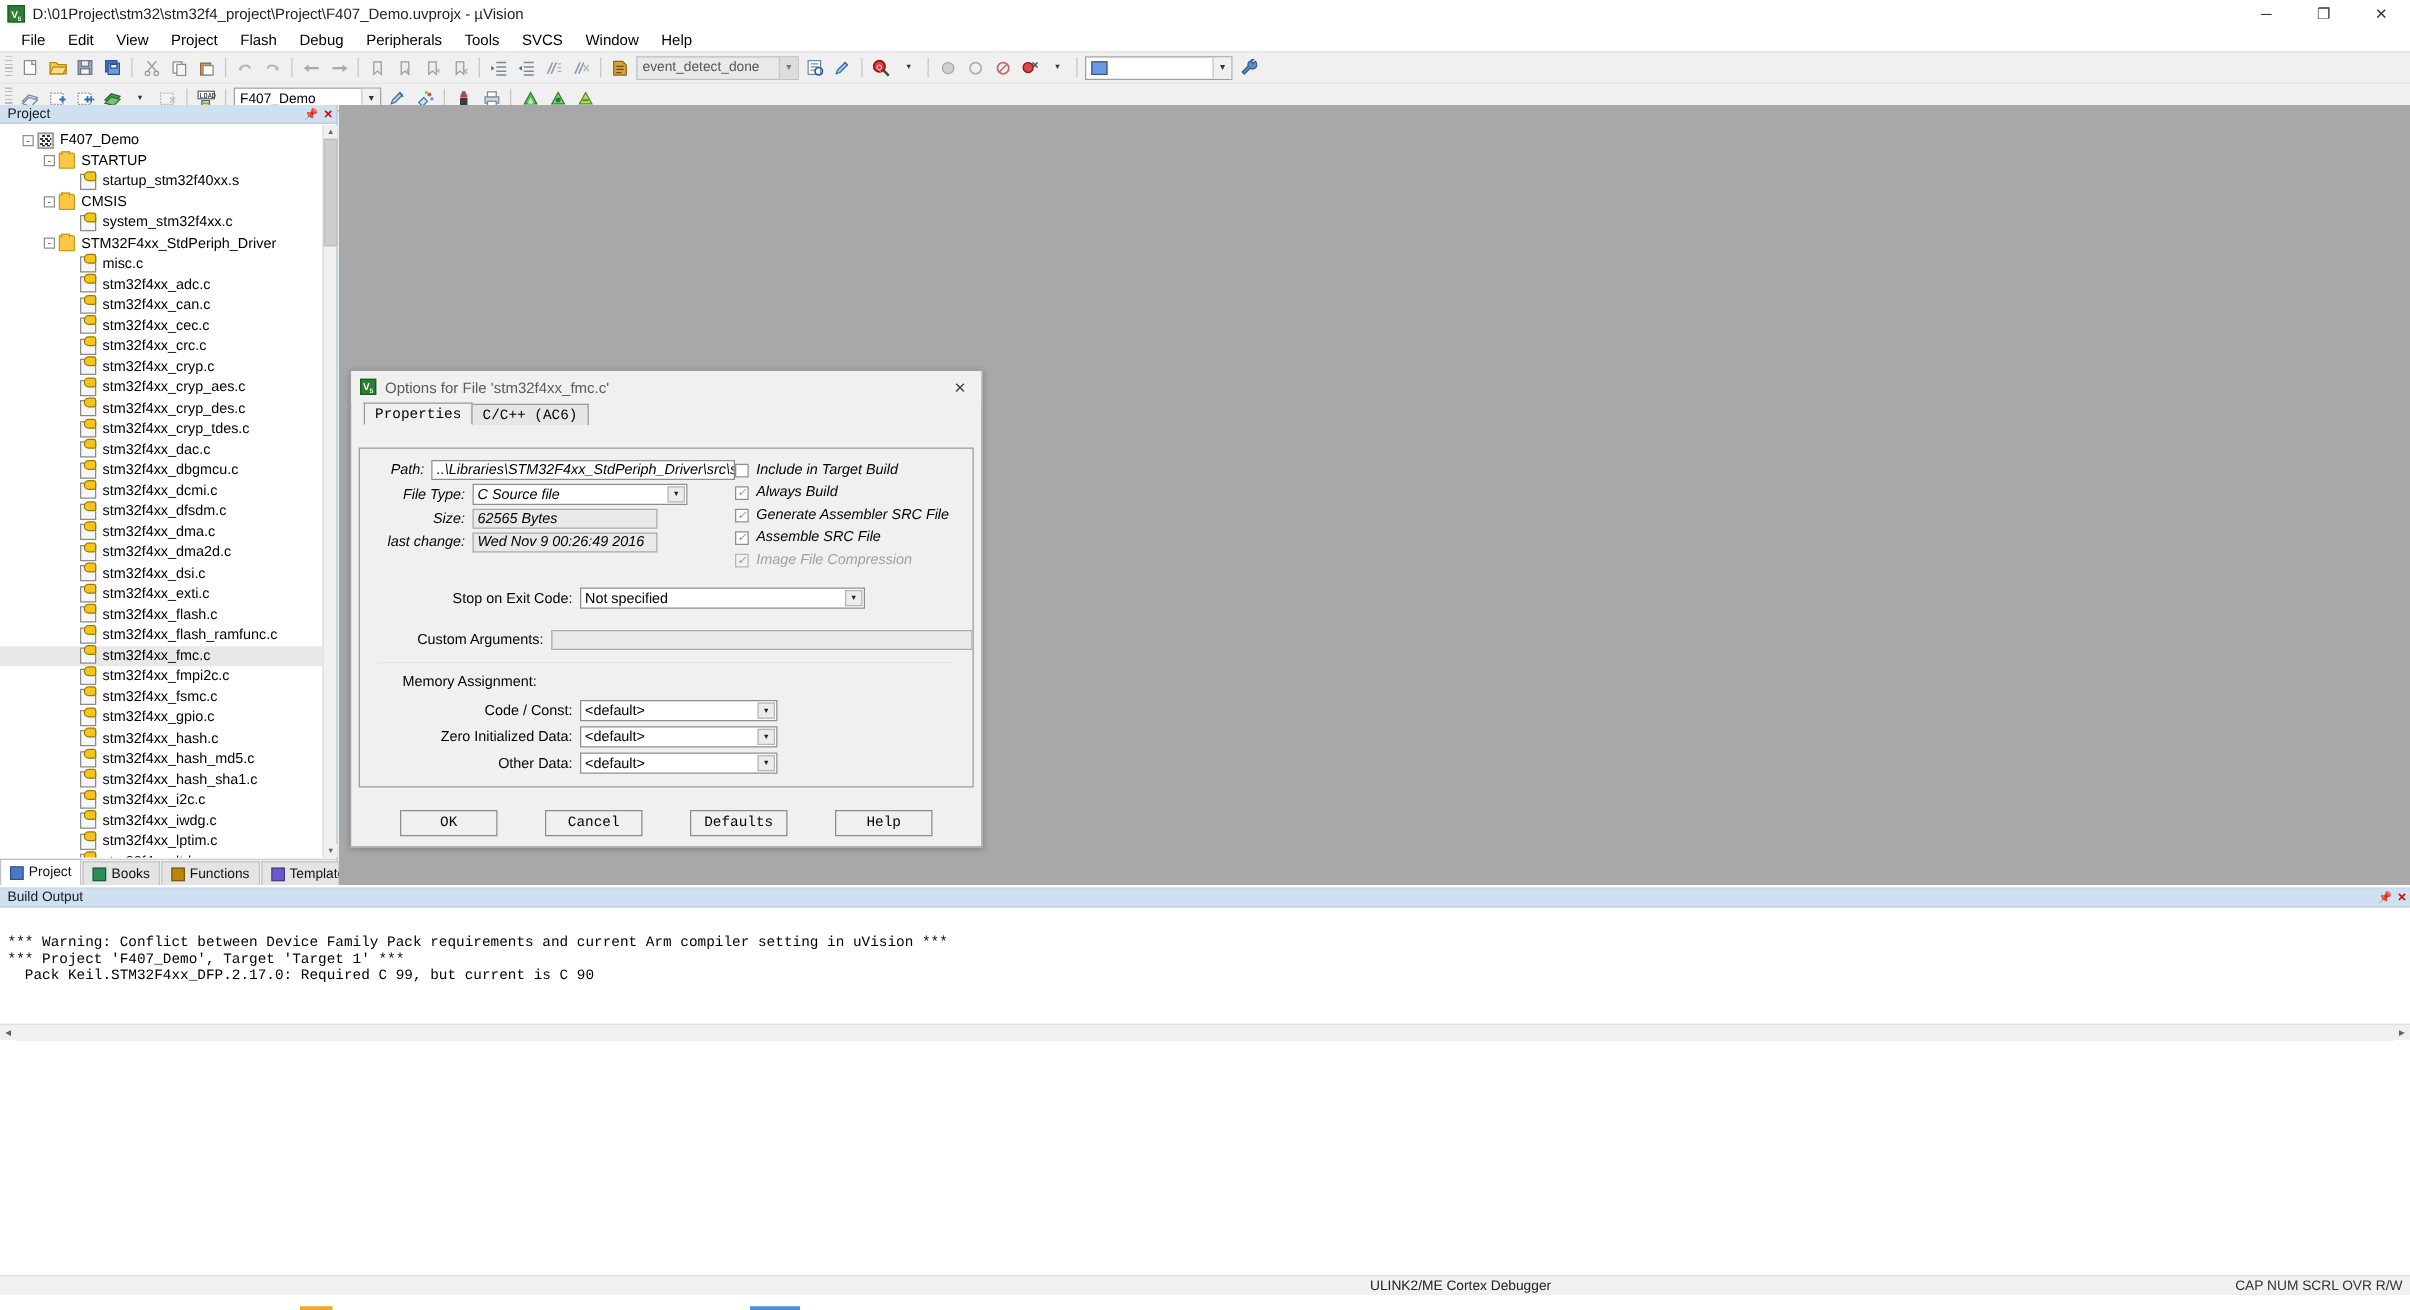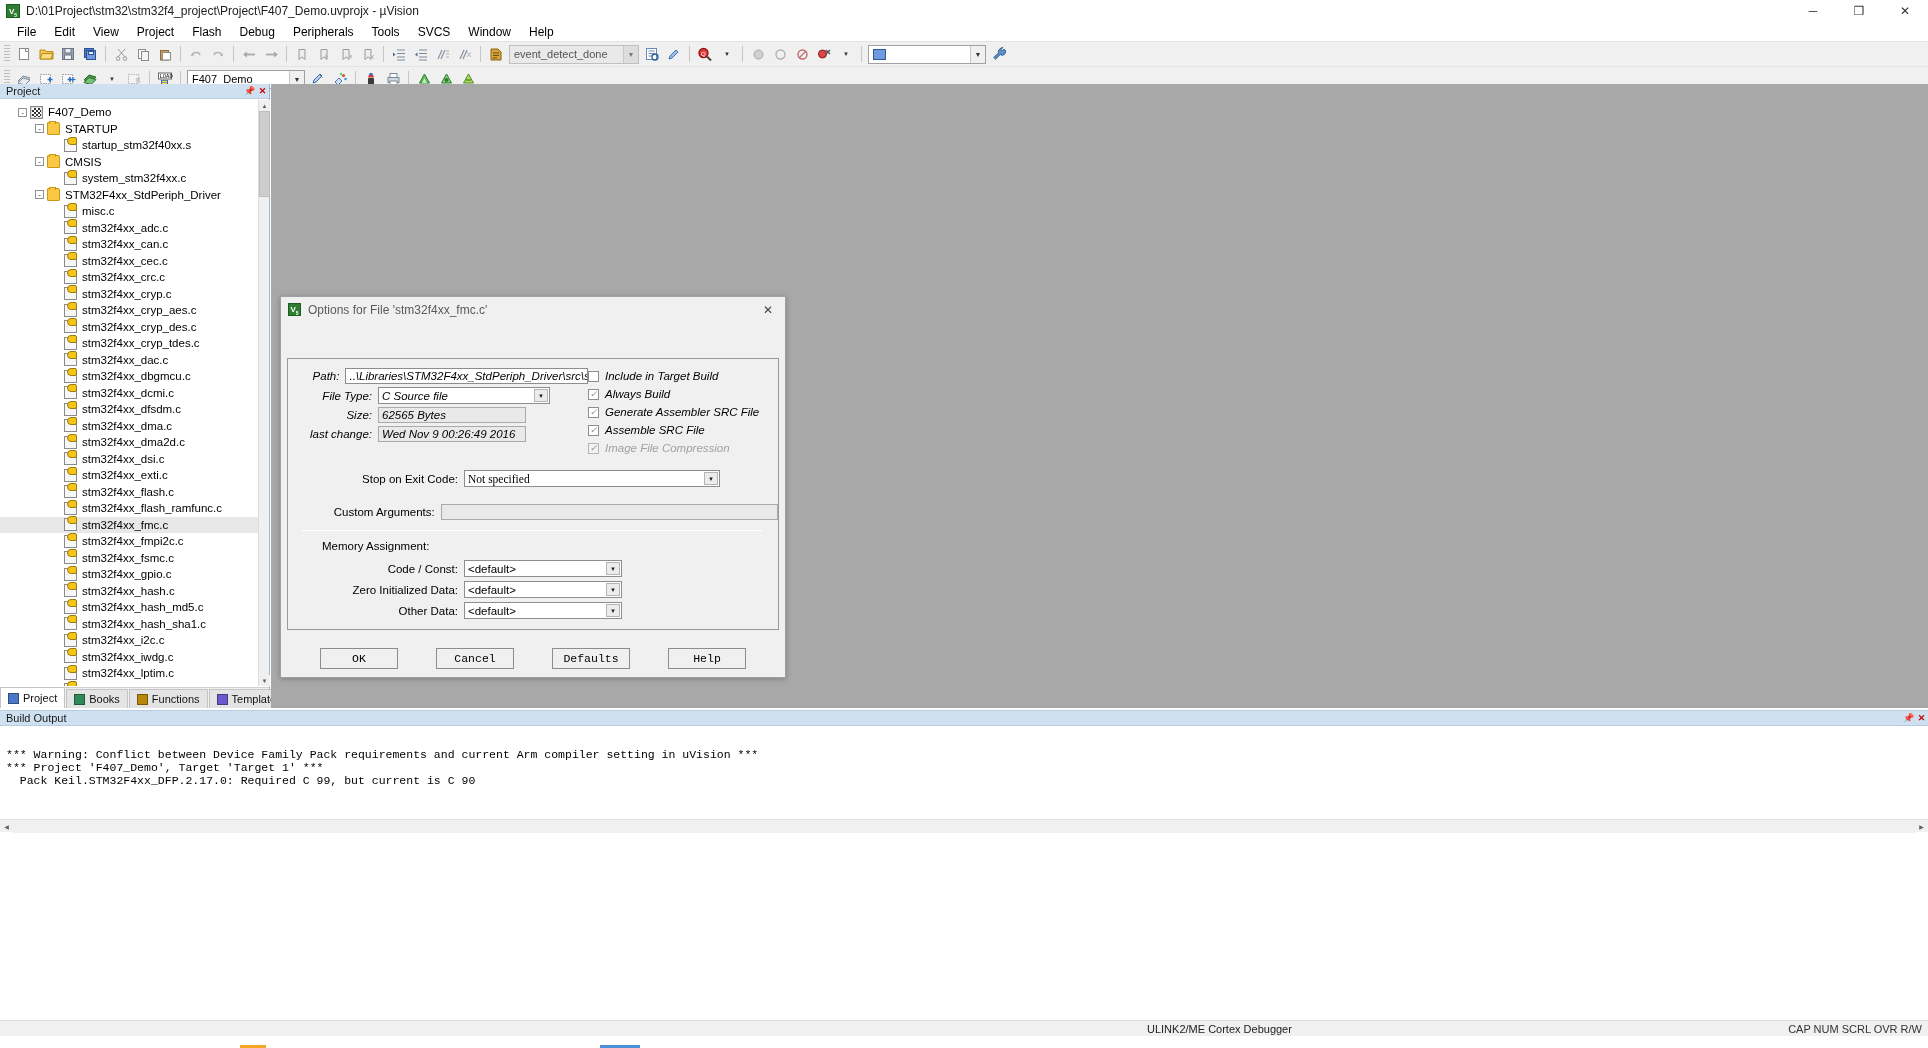--- a/index.html
+++ b/index.html
@@ -163,21 +163,21 @@
   .hs-arrow { width:13px; height:13px; display:flex; align-items:center;
     justify-content:center; font-size:6px; color:#606060; }
   .hs-track { flex:1; height:13px; background:#f0f0f0; }
 
   
   .statusbar {
     position:absolute; left:0; bottom:12px; right:0; height:16px; background:#f0f0f0;
     border-top:1px solid #dcdcdc; display:flex; align-items:center; font-size:11px;
     color:#222;
   }
-  .sb-debugger { position:absolute; left:1147px; }
+  .sb-debugger { position:absolute; left:1096px; }
   .sb-right { position:absolute; right:6px; display:flex; gap:10px; align-items:center; }
   .sb-caps { color:#333; }
 
   .taskbar-strip {
     position:absolute; left:0; bottom:0; right:0; height:12px; background:#ffffff;
   }
   .tb-accent { position:absolute; bottom:0; height:3px; background:#f5a623; }
 
   
   .dlg {
@@ -837,20 +837,24 @@
 
   <div class="editor-area"></div>
 
   <div class="dlg">
     <div class="dlg-title">
       <div class="dlg-icon">V<sub style="font-size:5px">5</sub></div>
       <div class="dlg-title-text">Options for File 'stm32f4xx_fmc.c'</div>
       <div class="dlg-close">✕</div>
     </div>
 
+    <div class="tabstrip">
+      <div class="dtab active">Properties</div>
+      <div class="dtab">C/C++ (AC6)</div>
+    </div>
 
     <div class="dlg-body">
       <div style="display:flex; padding:9px 0 0 0;font-style:italic;">
 
         <div style="width:300px;">
           <div class="frm-row">
             <div class="frm-label">Path:</div>
             <div class="txtbox" style="width:393px;">..\Libraries\STM32F4xx_StdPeriph_Driver\src\stm32f4xx_fmc.c</div>
           </div>
           <div class="frm-row">
@@ -890,21 +894,21 @@
             <div class="cbrow disabled">
               <span class="cbx checked"></span>
               <span>Image File Compression</span>
             </div>
           </div>
       </div>
 
       <div style="margin-top:10px;">
         <div class="frm-row">
           <div class="frm-label" style="width:176px;">Stop on Exit Code:</div>
-          <div class="combo" style="width:256px;font-family:Liberation Serif, serif;">
+          <div class="combo" style="width:228px;">
             <span>Not specified</span>
             <span class="arrow">▼</span>
           </div>
         </div>
         <div class="frm-row" style="margin-top:17px;">
           <div class="frm-label" style="width:176px;">Custom Arguments:</div>
           <div class="txtbox readonly" style="width:390px;"></div>
         </div>
       </div>
 

